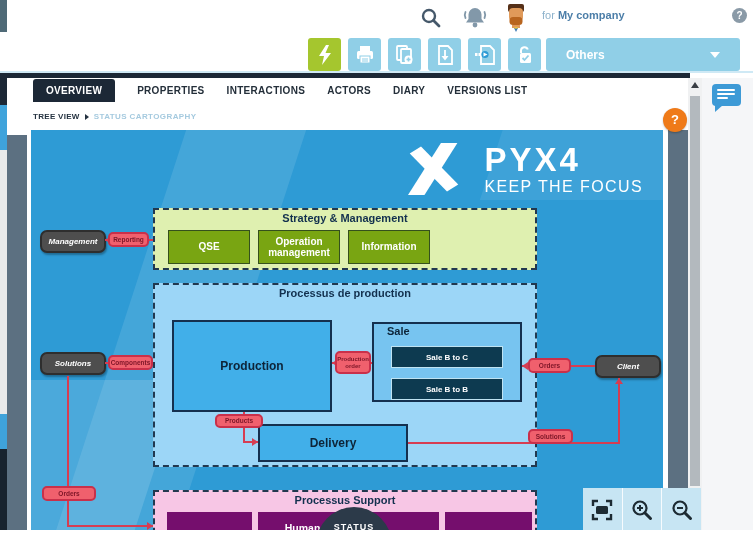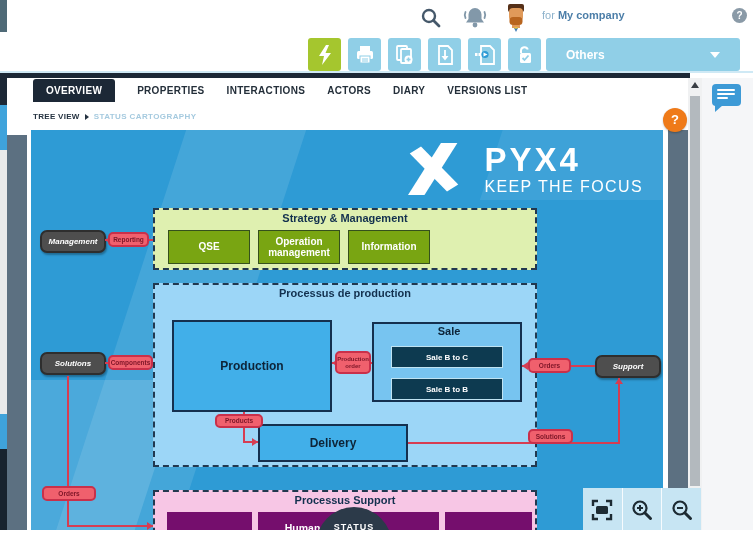--- a/index.html
+++ b/index.html
@@ -75,21 +75,21 @@
   .zone-support{left:122px;top:360px;width:384px;height:72px;background:#f7c6e5;}
 
   .greenbtn{position:absolute;top:20px;height:34px;background:#79a512;border:1px solid #35501c;
             color:#fff;font-size:10px;font-weight:bold;display:flex;align-items:center;
             justify-content:center;text-align:center;line-height:1.15;box-sizing:border-box;padding:0 2px;}
   .bluebox{position:absolute;background:#41afe9;border:2px solid #14304f;color:#0d2438;
            font-size:12px;font-weight:bold;display:flex;align-items:center;justify-content:center;
            box-sizing:border-box;}
   .sale-panel{position:absolute;left:341px;top:192px;width:150px;height:80px;background:#77c4f0;
               border:2px solid #14304f;box-sizing:border-box;}
-  .sale-title{position:absolute;left:4px;right:0;top:1px;text-align:center;font-size:11px;
+  .sale-title{position:absolute;left:13px;right:0;top:1px;text-align:left;font-size:11px;
               font-weight:bold;color:#0d2438;}
   .sale-item{position:absolute;left:17px;width:112px;height:22px;background:#0d3a50;
              border:1px solid #bfe3f2;color:#fff;font-size:8px;font-weight:bold;
              display:flex;align-items:center;justify-content:center;box-sizing:border-box;}
   .purplebox{position:absolute;top:20px;height:44px;background:#750e6d;color:#fff;font-size:10.5px;
              font-weight:bold;display:flex;align-items:center;justify-content:center;text-align:center;
              line-height:1.15;box-sizing:border-box;padding:0 3px;}
   .actor{position:absolute;width:66px;height:23px;background:#4e4e4e;border:2px solid #2e2e2e;
          border-radius:7px;color:#fff;font-size:8px;font-weight:bold;font-style:italic;
          display:flex;align-items:center;justify-content:center;box-shadow:1px 2px 2px rgba(0,0,0,.3);
@@ -261,21 +261,21 @@
     <div class="zone zone-support">
       <div class="zone-title">Processus Support</div>
       <div class="purplebox" style="left:12px;width:85px">Purchase</div>
       <div class="purplebox" style="left:103px;width:89px">Human resources</div>
       <div class="purplebox" style="left:197px;width:87px">Information</div>
       <div class="purplebox" style="left:290px;width:87px">Administrative</div>
     </div>
 
     <div class="actor" style="left:9px;top:100px">Management</div>
     <div class="actor" style="left:9px;top:222px">Solutions</div>
-    <div class="actor" style="left:564px;top:225px">Support</div>
+    <div class="actor" style="left:564px;top:225px">Client</div>
 
     <div class="hline" style="left:74px;top:109px;width:48px"></div>
     <div class="ar ar-left" style="left:74px;top:106px"></div>
 
     <div class="hline" style="left:74px;top:232px;width:48px"></div>
     <div class="ar ar-right" style="left:116px;top:229px"></div>
 
     <div class="hline" style="left:301px;top:232px;width:40px"></div>
     <div class="ar ar-left" style="left:301px;top:229px"></div>
 

